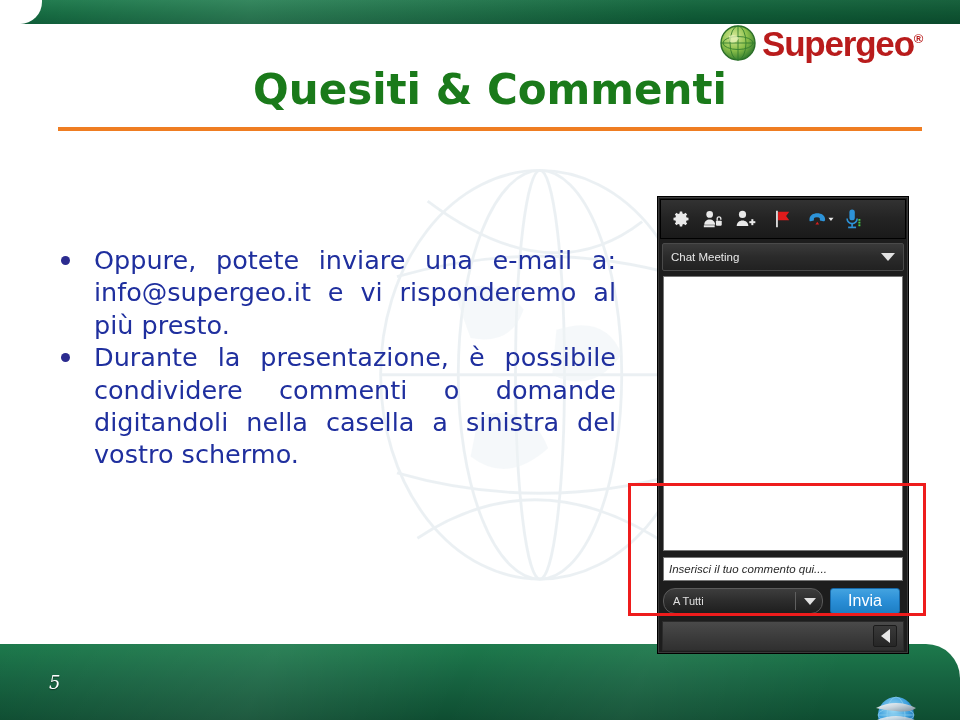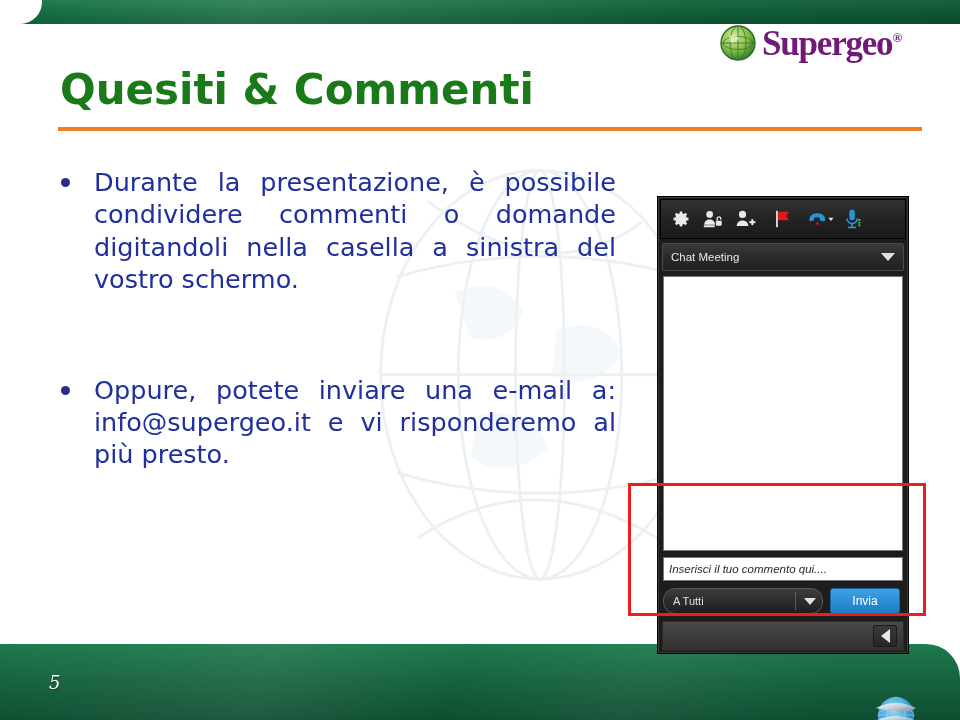--- a/index.html
+++ b/index.html
@@ -71,42 +71,42 @@
     display: flex;
     align-items: center;
   }
   .supergeo-globe {
     width: 40px; height: 40px;
     flex: 0 0 auto;
     margin-right: 4px;
   }
   .supergeo-globe svg { width: 100%; height: 100%; display:block; }
   .supergeo-text {
-    font-family: Liberation Serif, serif;
+    font-family: Liberation Sans, sans-serif;
     font-size: 35px;
     font-weight: bold;
-    color: #701a75;
+    color: #b91c1c;
     letter-spacing: -1.2px;
     line-height: 1;
     position: relative;
   }
   .supergeo-reg {
     font-size: 13px;
     vertical-align: super;
     font-weight: bold;
     letter-spacing: 0;
   }
 
   
   .slide-title {
     position: absolute;
     left: 60px;
     top: 68px;
     width: 860px;
-    text-align: left;
+    text-align: center;
     font-family: "DejaVu Sans", sans-serif;
     font-size: 42px;
     font-weight: bold;
     color: #1a7a1a;
     line-height: 1.05;
     white-space: nowrap;
   }
 
   .title-rule {
     position: absolute;
@@ -285,21 +285,21 @@
     width: 70px;
     height: 26px;
     background: linear-gradient(180deg, #43a3e0 0%, #2a8ed6 50%, #1d7ec4 100%);
     border: 1px solid #1668a8;
     border-radius: 3px;
     box-sizing: border-box;
     display: flex;
     align-items: center;
     justify-content: center;
     color: #ffffff;
-    font-size: 12px;
+    font-size: 16px;
     font-family: "Liberation Sans", sans-serif;
   }
 
   .chat-footer-strip {
     position: absolute;
     left: 4px; top: 424px;
     width: 242px;
     height: 30px;
     background: linear-gradient(180deg, #4a4a4a 0%, #3b3b3b 55%, #303030 100%);
     border: 1px solid #2a2a2a;
@@ -410,27 +410,27 @@
         <path d="M11 13 Q17 10 21 15 Q18 21 12 19 Z" fill="#e5f2b8" opacity="0.75"></path>
       </svg>
     </span>
     <span class="supergeo-text"><span>Supergeo</span><span class="supergeo-reg">®</span></span>
   </div>
 
   <div class="slide-title">Quesiti &amp; Commenti</div>
   <div class="title-rule"></div>
 
   <div class="body-col">
+    <div class="bullet bullet-2">
+      <span class="dot"></span>
+      <span>Oppure, potete inviare una e-mail a: info@supergeo.it e vi risponderemo al più presto.</span>
+    </div>
     <div class="bullet bullet-1">
       <span class="dot"></span>
       <span>Durante la presentazione, è possibile condividere commenti o domande digitandoli nella casella a sinistra del vostro schermo.</span>
-    </div>
-    <div class="bullet bullet-2">
-      <span class="dot"></span>
-      <span>Oppure, potete inviare una e-mail a: info@supergeo.it e vi risponderemo al più presto.</span>
     </div>
   </div>
 
   <div class="chat-panel">
 
     <div class="chat-toolbar">
       <span class="tb-icon">
         <svg width="20" height="20" viewBox="0 0 24 24" fill="#e9e9e9" xmlns="http://www.w3.org/2000/svg">
           <path d="M12 8.2a3.8 3.8 0 100 7.6 3.8 3.8 0 000-7.6zm0 5.9a2.1 2.1 0 110-4.2 2.1 2.1 0 010 4.2z"></path>
           <path d="M21 13.4v-2.8l-2.3-.4a7 7 0 00-.7-1.7l1.4-1.9-2-2-1.9 1.4a7 7 0 00-1.7-.7L13.4 3h-2.8l-.4 2.3a7 7 0 00-1.7.7L6.6 4.6l-2 2 1.4 1.9a7 7 0 00-.7 1.7L3 10.6v2.8l2.3.4a7 7 0 00.7 1.7l-1.4 1.9 2 2 1.9-1.4a7 7 0 001.7.7l.4 2.3h2.8l.4-2.3a7 7 0 001.7-.7l1.9 1.4 2-2-1.4-1.9a7 7 0 00.7-1.7l2.3-.4z"></path>

